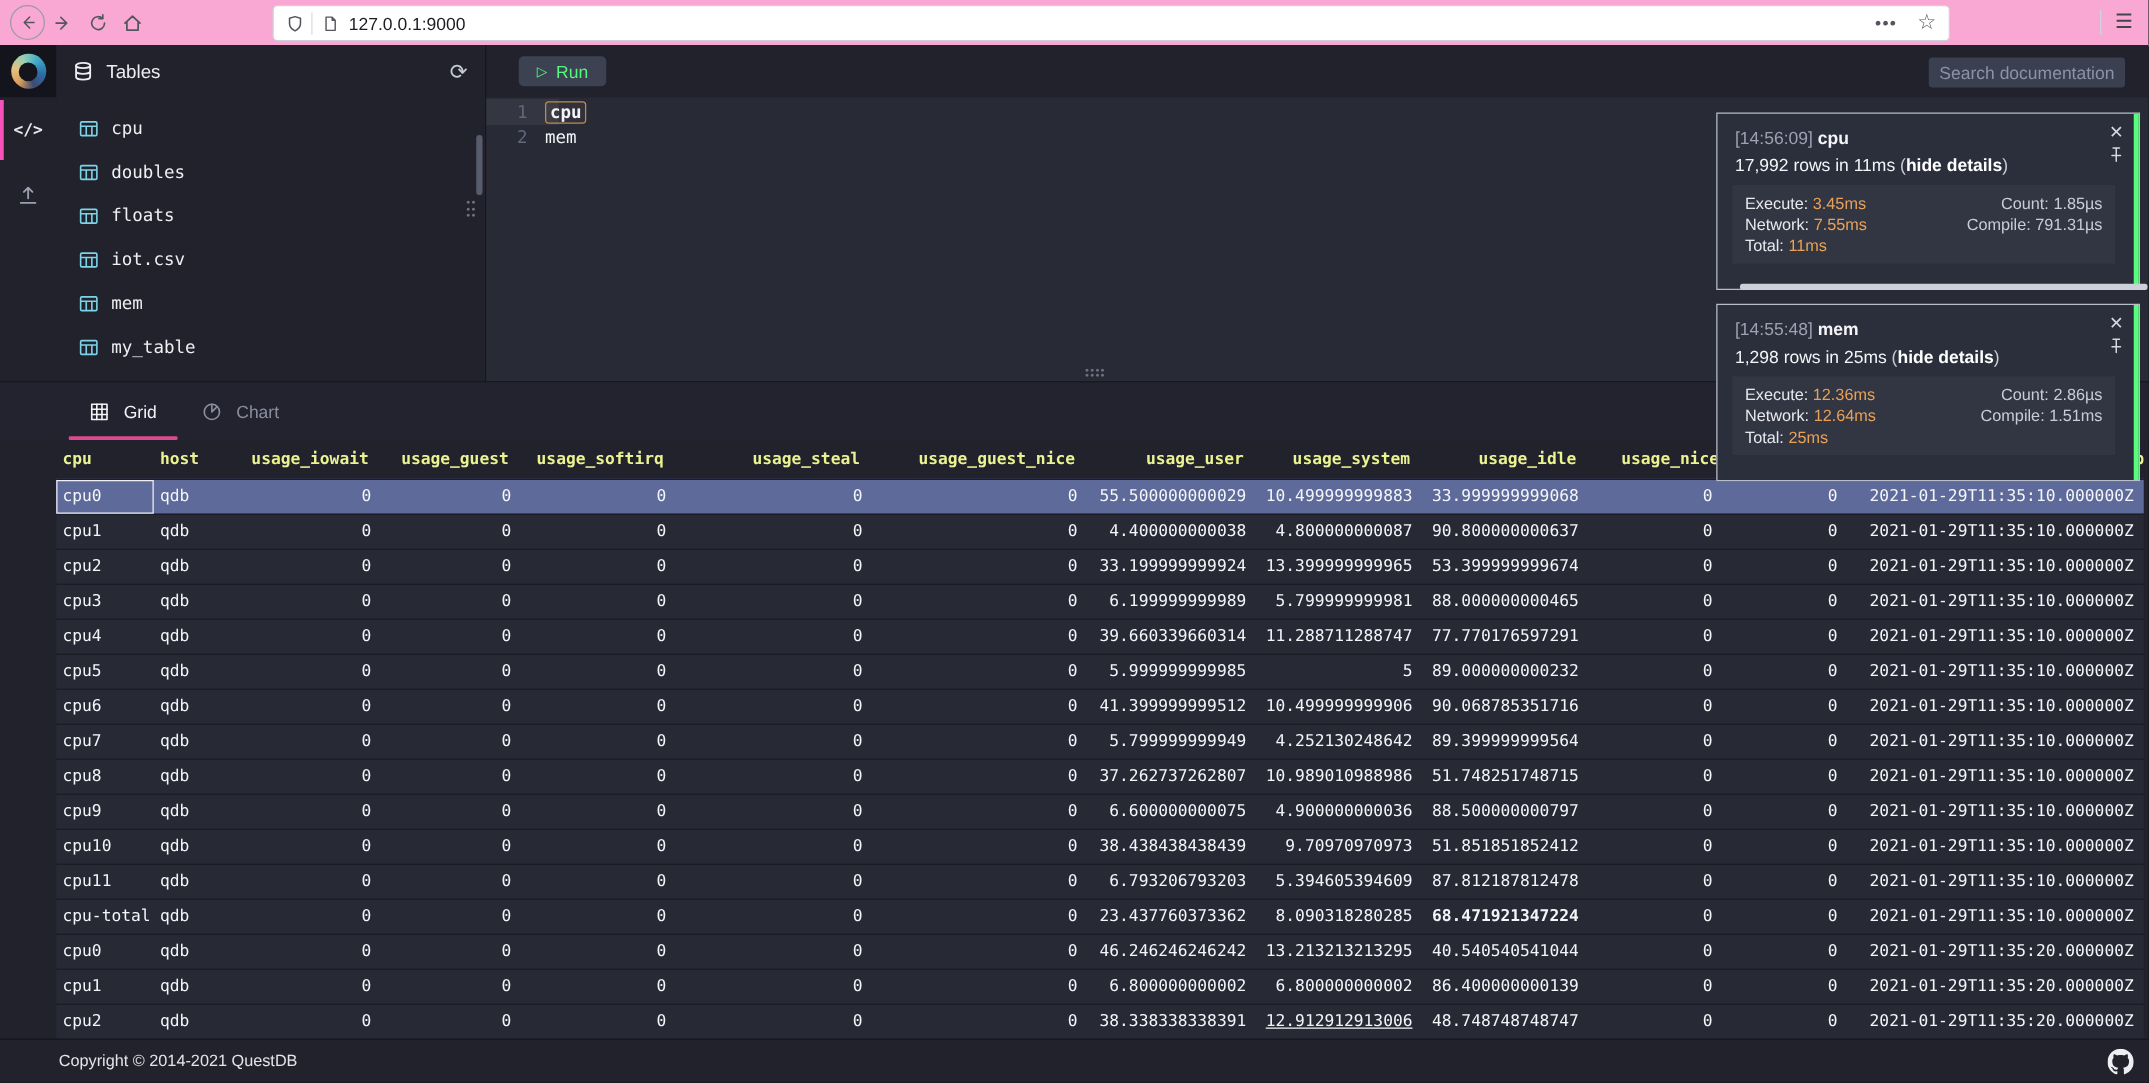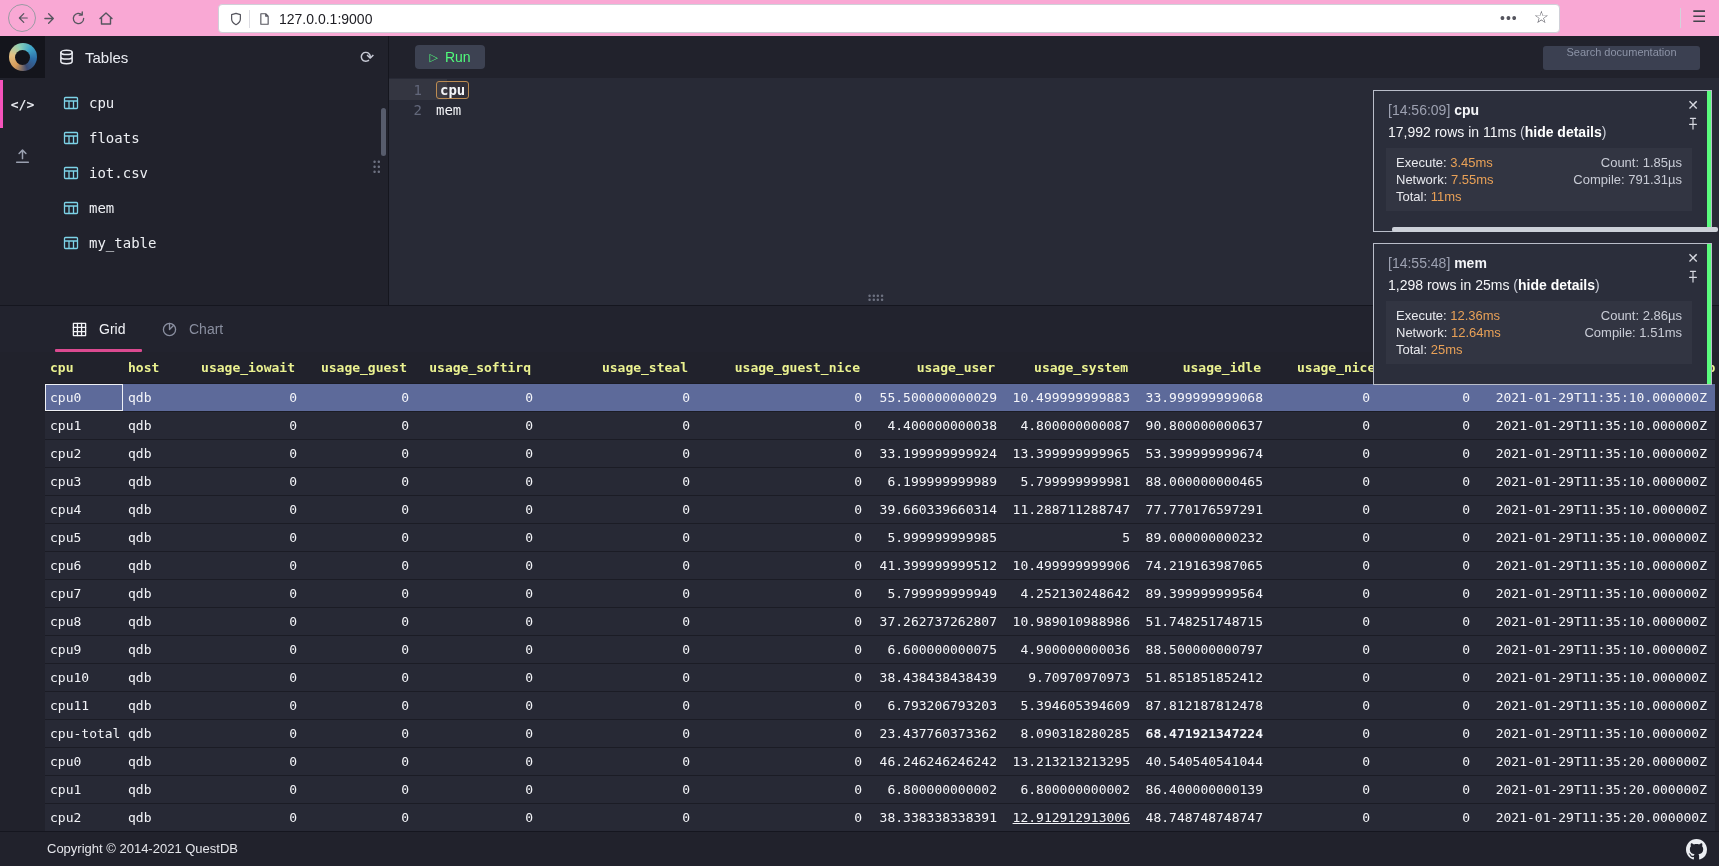--- a/index.html
+++ b/index.html
@@ -25,21 +25,21 @@
   #logo-box{position:absolute;left:0;top:0;width:45px;height:42px;background:#14151c;display:flex;align-items:center;justify-content:center;}
   #qlogo{width:28px;height:28px;border-radius:50%;background:conic-gradient(from 220deg,#d99d5b,#e4c183,#8fd0b4,#41a8c9,#2d6ea8,#3b4a72,#d99d5b);
          display:flex;align-items:center;justify-content:center;}
   #qlogo i{width:15px;height:15px;border-radius:50%;background:#14151c;}
   #tables-head{position:absolute;left:58px;top:0;height:42px;display:flex;align-items:center;gap:10px;color:#eceef4;font-size:15px;}
   #refresh-btn{position:absolute;left:352px;top:7px;width:30px;height:28px;color:#c7cad5;font-size:17px;
                display:flex;align-items:center;justify-content:center;border-radius:4px;}
   #run-btn{position:absolute;left:415px;top:9px;width:70px;height:24px;background:#3d4252;border-radius:4px;
            display:flex;align-items:center;justify-content:center;gap:7px;color:var(--run-green,#50fa7b);font-size:14px;}
   #search-doc{position:absolute;left:1543px;top:10px;width:157px;height:24px;background:#3b4051;border-radius:3px;
-              color:#8c93a6;font-size:11px;display:flex;justify-content:center;}
+              color:#8c93a6;font-size:14px;display:flex;align-items:center;justify-content:center;}
 
   
   #rail{position:absolute;left:0;top:78px;width:45px;height:788px;background:#21222c;}
   #rail-active-bar{position:absolute;left:0;top:2px;width:3px;height:48px;background:var(--rail-pink,#f553bb);}
   .rail-ic{position:absolute;left:0;width:45px;height:32px;display:flex;align-items:center;justify-content:center;color:#e8eaf0;}
 
   
   #sidebar{position:absolute;left:45px;top:78px;width:343px;height:227px;background:#21222c;overflow:hidden;}
   .titem{position:relative;height:35px;display:flex;align-items:center;gap:10px;padding-left:18px;cursor:pointer;}
   .ticon{width:16px;height:16px;color:var(--icon-cyan,#7dd3e7);stroke:currentColor;fill:none;stroke-width:1.3;}
@@ -187,20 +187,27 @@
             <rect x="1.5" y="2.5" width="13" height="11" rx="1"></rect>
             <path d="M1.5 6h13M6 6v7.5M10.5 6v7.5"></path>
           </svg>
           <span class="tname">cpu</span>
         </div>
         <div class="titem">
           <svg class="ticon" viewBox="0 0 16 16">
             <rect x="1.5" y="2.5" width="13" height="11" rx="1"></rect>
             <path d="M1.5 6h13M6 6v7.5M10.5 6v7.5"></path>
           </svg>
+          <span class="tname">doubles</span>
+        </div>
+        <div class="titem">
+          <svg class="ticon" viewBox="0 0 16 16">
+            <rect x="1.5" y="2.5" width="13" height="11" rx="1"></rect>
+            <path d="M1.5 6h13M6 6v7.5M10.5 6v7.5"></path>
+          </svg>
           <span class="tname">floats</span>
         </div>
         <div class="titem">
           <svg class="ticon" viewBox="0 0 16 16">
             <rect x="1.5" y="2.5" width="13" height="11" rx="1"></rect>
             <path d="M1.5 6h13M6 6v7.5M10.5 6v7.5"></path>
           </svg>
           <span class="tname">iot.csv</span>
         </div>
         <div class="titem">
@@ -417,21 +424,21 @@
       <div class="grow">
         <div class="gcell left" style="width: 78px;">cpu6</div>
         <div class="gcell left" style="width: 74px;">qdb</div>
         <div class="gcell" style="width: 108px;">0</div>
         <div class="gcell" style="width: 112px;">0</div>
         <div class="gcell" style="width: 124px;">0</div>
         <div class="gcell" style="width: 157px;">0</div>
         <div class="gcell" style="width: 172px;">0</div>
         <div class="gcell" style="width: 135px;">41.399999999512</div>
         <div class="gcell" style="width: 133px;">10.499999999906</div>
-        <div class="gcell" style="width: 133px;">74.219163987065</div>
+        <div class="gcell" style="width: 133px;">90.068785351716</div>
         <div class="gcell" style="width: 107px;">0</div>
         <div class="gcell" style="width: 100px;">0</div>
         <div class="gcell" style="width: 237px;">2021-01-29T11:35:10.000000Z</div>
       </div>
       <div class="grow">
         <div class="gcell left" style="width: 78px;">cpu7</div>
         <div class="gcell left" style="width: 74px;">qdb</div>
         <div class="gcell" style="width: 108px;">0</div>
         <div class="gcell" style="width: 112px;">0</div>
         <div class="gcell" style="width: 124px;">0</div>

